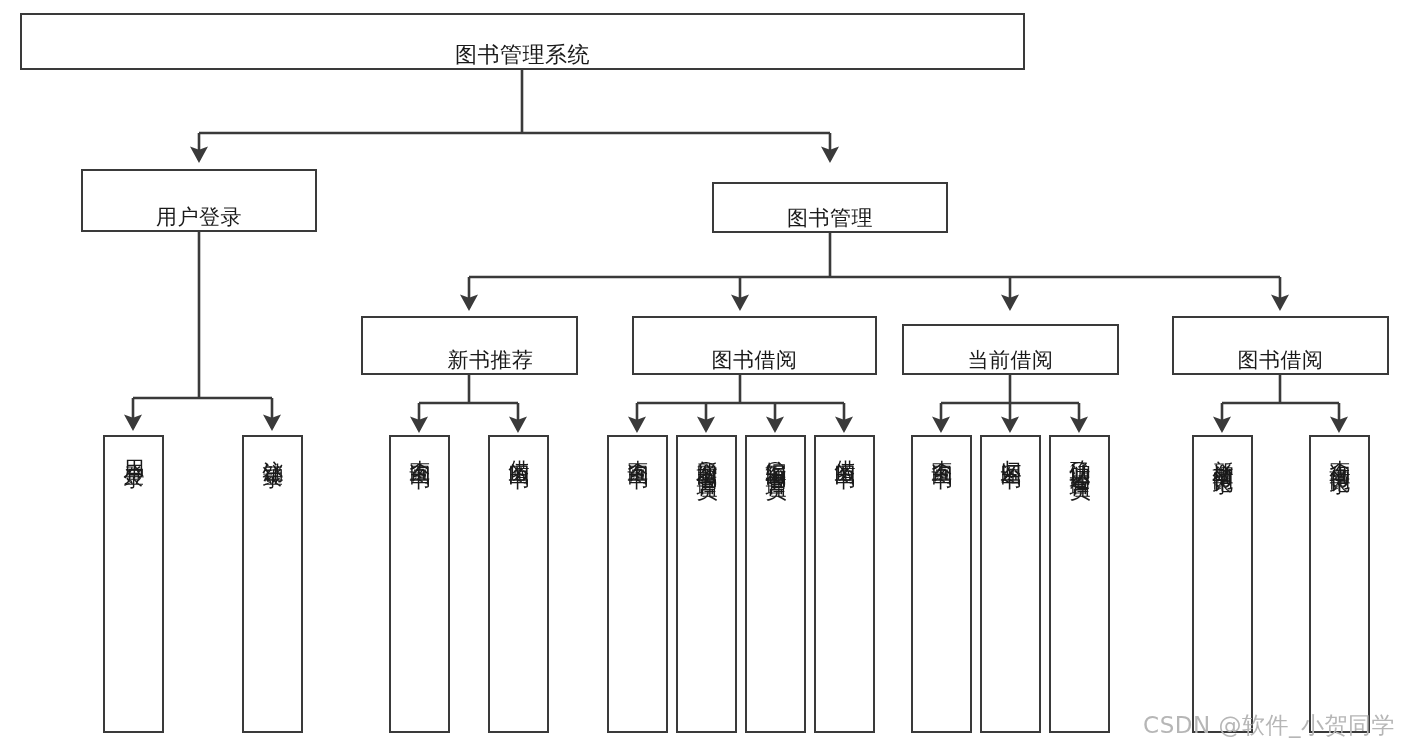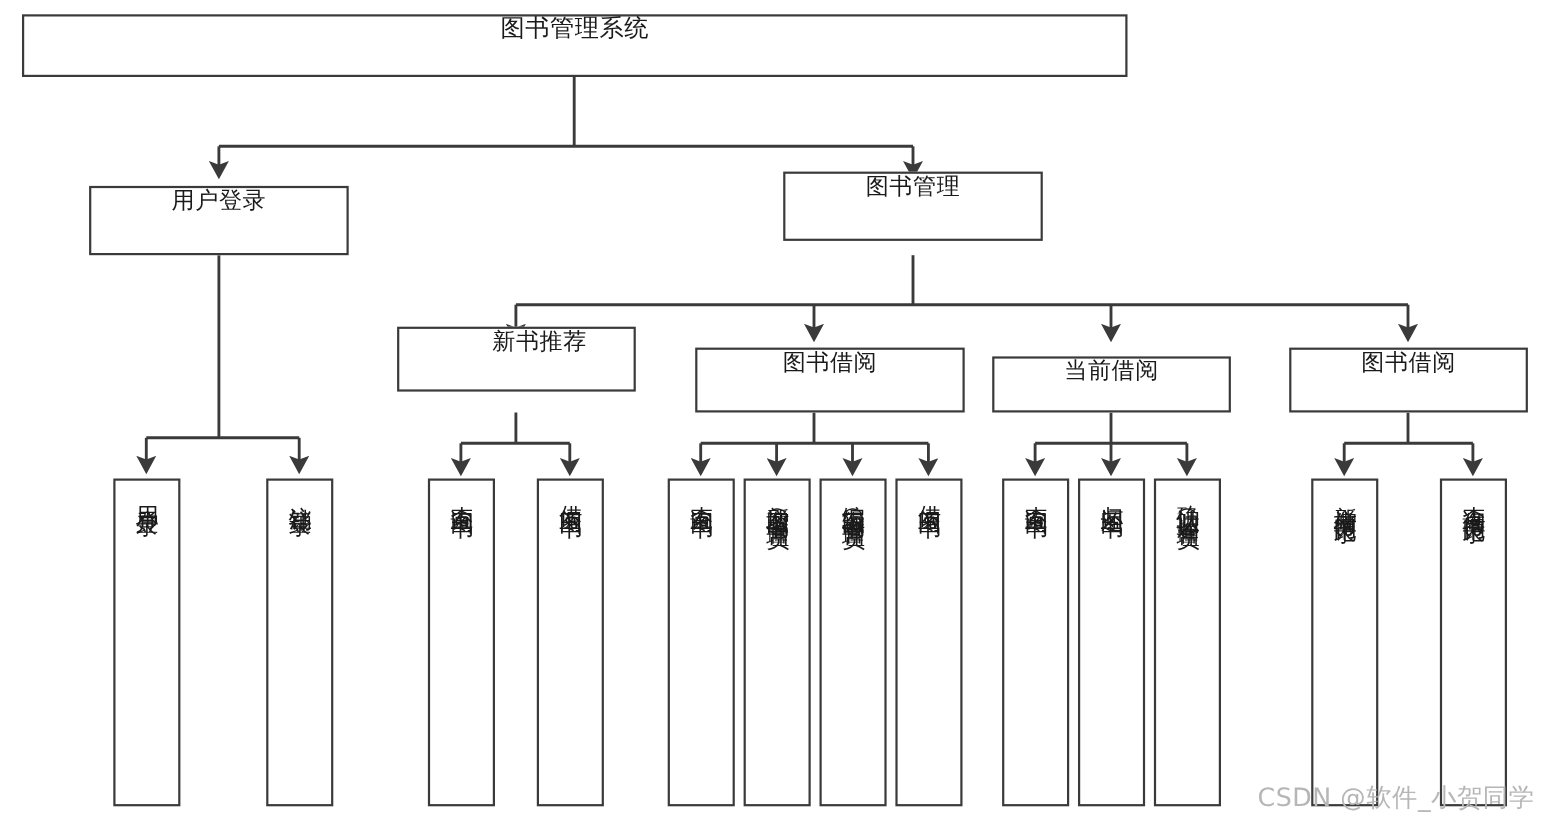--- a/index.html
+++ b/index.html
@@ -25,21 +25,21 @@
     width: 1405px;
     height: 747px;
     pointer-events: none;
   }
   .node {
     position: absolute;
     box-sizing: border-box;
     background: #ffffff;
     border: 2px solid #3a3a3a;
     display: flex;
-    align-items: flex-start;
+    align-items: flex-end;
     justify-content: center;
     color: #1a1a1a;
     z-index: 2;
   }
   .node .label {
     display: block;
     line-height: 1.12;
     letter-spacing: 0.5px;
     white-space: nowrap;
   }
@@ -131,25 +131,25 @@
   </svg>
 
   <div class="node h title" style="left:20px; top:13px; width:1005px; height:57px;">
     <span class="label">图书管理系统</span>
   </div>
 
   <div class="node h" style="left:81px; top:169px; width:236px; height:63px;">
     <span class="label">用户登录</span>
   </div>
 
-  <div class="node h" style="left:712px; top:156px; width:236px; height:63px;">
+  <div class="node h" style="left:712px; top:182px; width:236px; height:51px;">
     <span class="label">图书管理</span>
   </div>
 
-  <div class="node h" style="left:361px; top:297px; width:217px; height:59px;padding-left:42px;">
+  <div class="node h" style="left:361px; top:316px; width:217px; height:59px;padding-left:42px;">
     <span class="label">新书推荐</span>
   </div>
 
   <div class="node h" style="left:632px; top:316px; width:245px; height:59px;">
     <span class="label">图书借阅</span>
   </div>
 
   <div class="node h" style="left:902px; top:324px; width:217px; height:51px;">
     <span class="label">当前借阅</span>
   </div>

